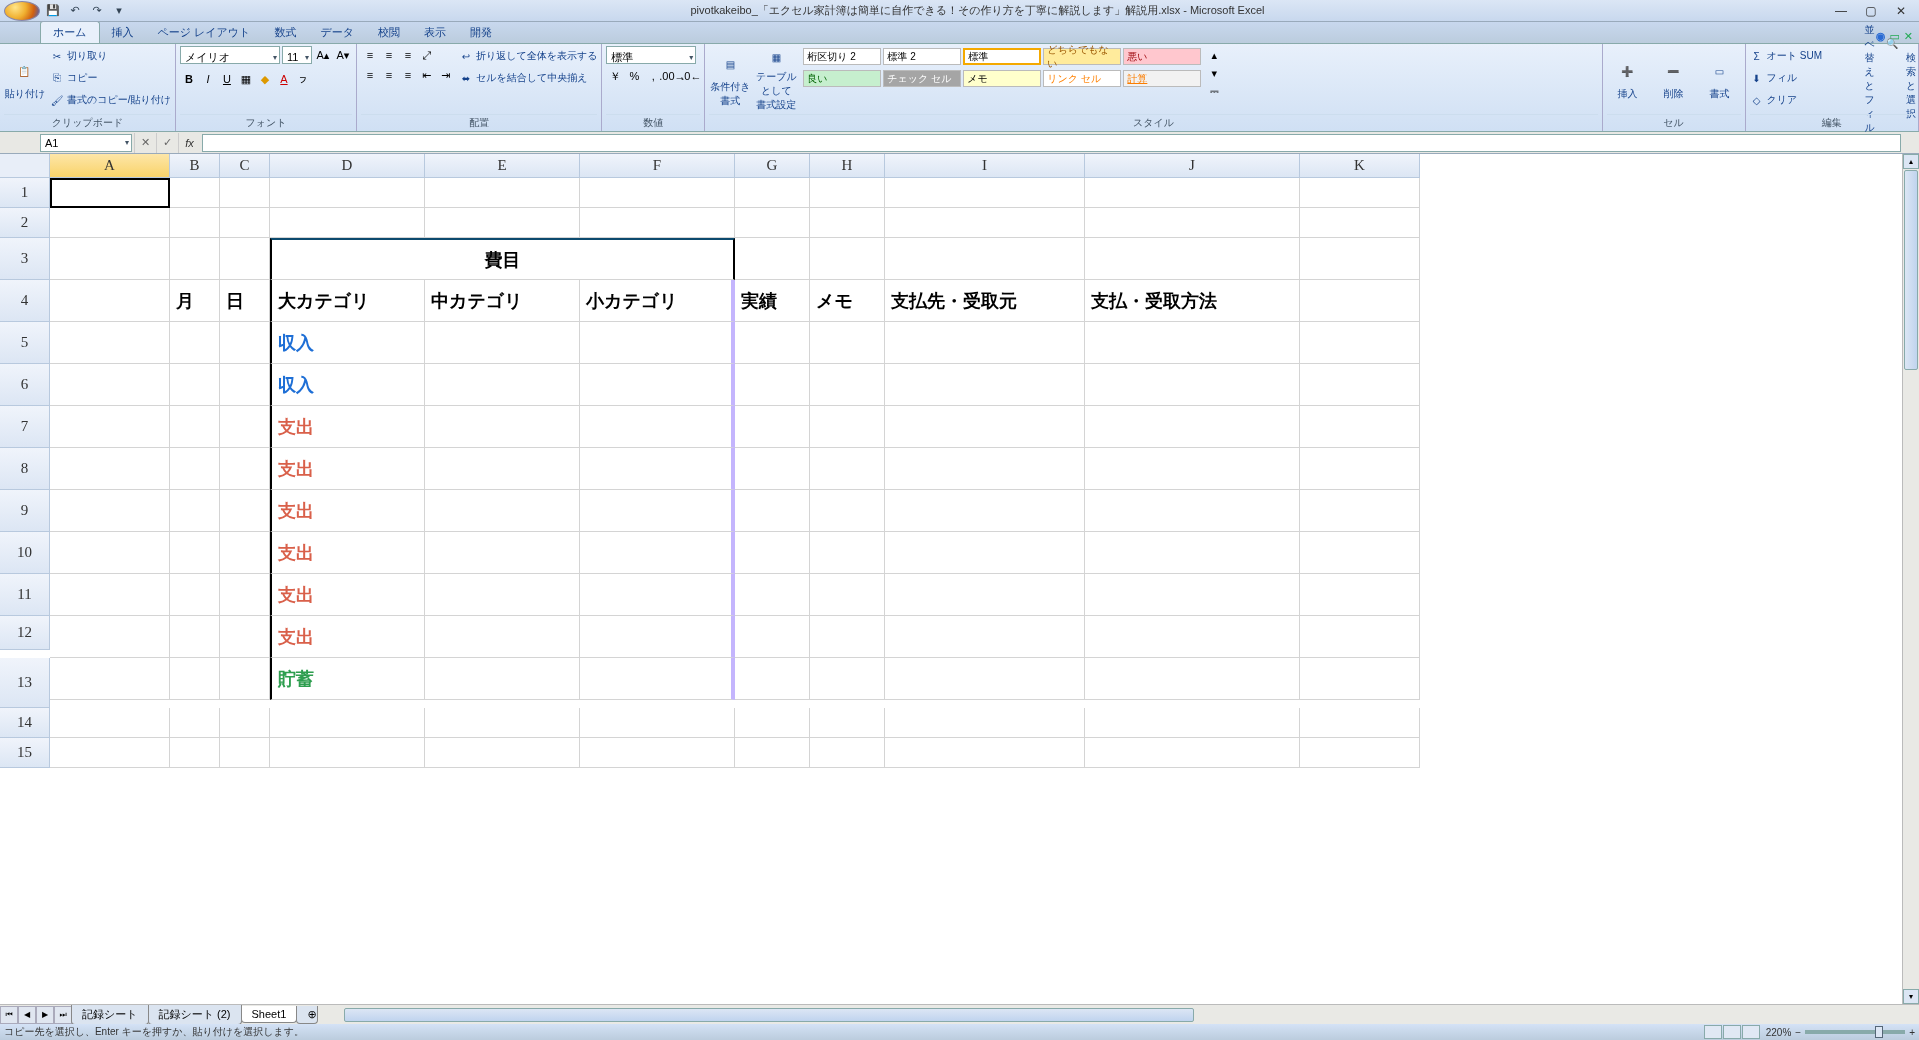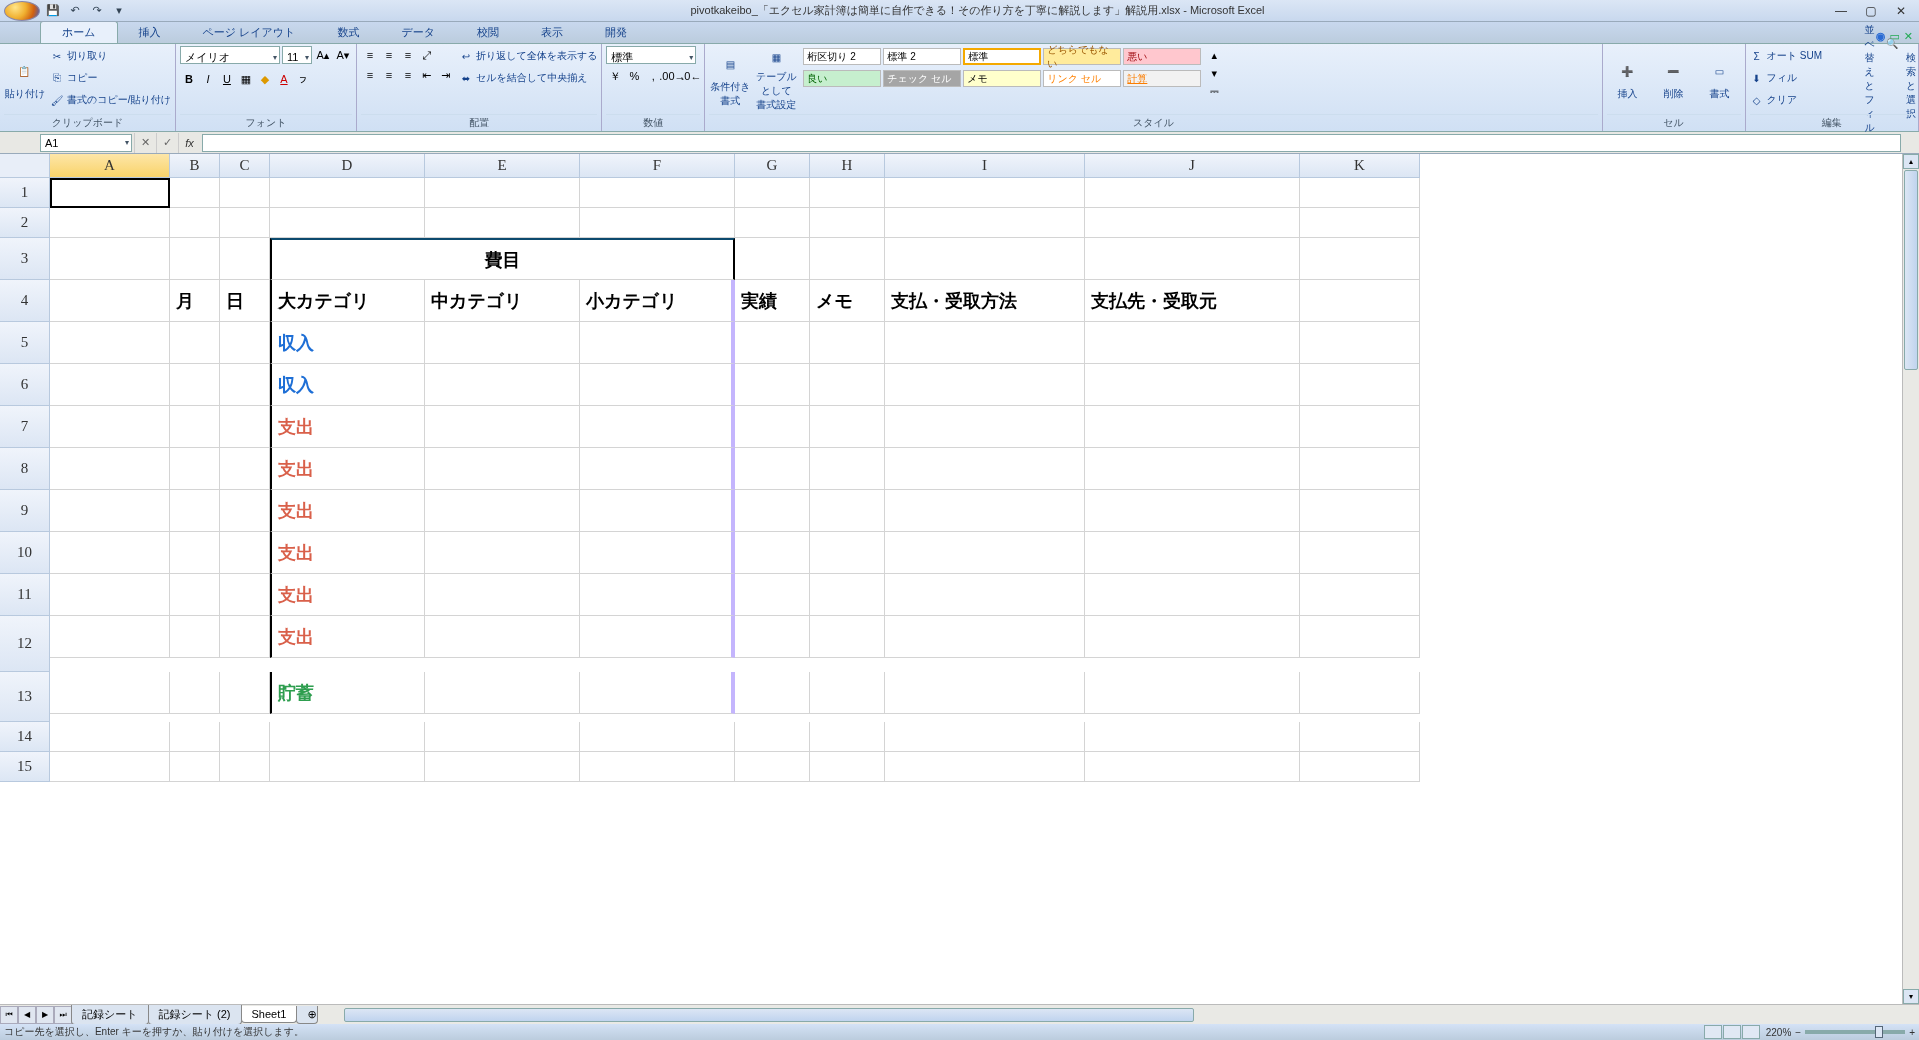--- a/index.html
+++ b/index.html
@@ -9,21 +9,21 @@
 .titlebar { height: 22px; background: linear-gradient(#dbe6f5, #c8d8ee); display: flex; align-items: center; padding: 0 4px; border-bottom: 1px solid #9ab; position: relative; }
 .office-btn { width: 36px; height: 20px; background: radial-gradient(circle at 30% 30%, #ffe58a, #f0b030 40%, #d06010 70%, #3a5fcd); border-radius: 50%; border: 1px solid #88a; margin-right: 4px; }
 .qat { display: flex; gap: 4px; align-items: center; }
 .qat-btn { width: 18px; height: 16px; display: flex; align-items: center; justify-content: center; color: #345; }
 .title-text { flex: 1; text-align: center; font-size: 11px; color: #333; }
 .win-controls { display: flex; gap: 2px; }
 .win-btn { width: 28px; height: 18px; display: flex; align-items: center; justify-content: center; color: #333; font-size: 12px; }
 
 
 .ribbon-tabs { height: 22px; background: linear-gradient(#c8d8ee, #bcd); display: flex; align-items: flex-end; padding-left: 40px; border-bottom: 1px solid #8aa; }
-.ribbon-tab { padding: 3px 21px; font-size: 11px; color: #15428b; cursor: pointer; }
+.ribbon-tab { padding: 3px 12px; font-size: 11px; color: #15428b; cursor: pointer; }
 .ribbon-tab.active { background: #e8f0fb; border: 1px solid #8aa; border-bottom: none; border-radius: 3px 3px 0 0; }
 .ribbon-right { margin-left: auto; display: flex; gap: 4px; padding-right: 6px; align-items: center; color: #2a5; }
 .ribbon-right .help { color: #2a6bd4; font-weight: bold; }
 
 
 .ribbon { height: 88px; background: linear-gradient(#e8f0fb, #d0e0f4); display: flex; border-bottom: 1px solid #8aa; }
 .ribbon-group { border-right: 1px solid #aac; padding: 2px 4px 0 4px; display: flex; flex-direction: column; justify-content: space-between; }
 .group-body { display: flex; gap: 4px; height: 70px; align-items: flex-start; }
 .group-label { font-size: 10px; color: #456; text-align: center; padding: 1px 0; border-top: 1px solid #cde; position: relative; }
 .big-btn { display: flex; flex-direction: column; align-items: center; justify-content: center; width: 42px; height: 66px; font-size: 10px; color: #15428b; }
@@ -388,22 +388,22 @@
       <div class="cell r3"></div>
       <div class="rowhdr" style="height:42px">4</div>
       <div class="cell r4 header-row"></div>
       <div class="cell r4 header-row">月</div>
       <div class="cell r4 header-row">日</div>
       <div class="cell r4 header-row border-left-thick">大カテゴリ</div>
       <div class="cell r4 header-row">中カテゴリ</div>
       <div class="cell r4 header-row border-right-thick">小カテゴリ</div>
       <div class="cell r4 header-row">実績</div>
       <div class="cell r4 header-row">メモ</div>
+      <div class="cell r4 header-row">支払先・受取元</div>
       <div class="cell r4 header-row">支払・受取方法</div>
-      <div class="cell r4 header-row">支払先・受取元</div>
       <div class="cell r4 header-row"></div>
       <div class="rowhdr" style="height:42px">5</div>
       <div class="cell r5"></div>
       <div class="cell r5"></div>
       <div class="cell r5"></div>
       <div class="cell r5 blue border-left-thick">収入</div>
       <div class="cell r5"></div>
       <div class="cell r5 border-right-thick"></div>
       <div class="cell r5"></div>
       <div class="cell r5"></div>
@@ -475,21 +475,21 @@
       <div class="cell r11"></div>
       <div class="cell r11"></div>
       <div class="cell r11 red border-left-thick">支出</div>
       <div class="cell r11"></div>
       <div class="cell r11 border-right-thick"></div>
       <div class="cell r11"></div>
       <div class="cell r11"></div>
       <div class="cell r11"></div>
       <div class="cell r11"></div>
       <div class="cell r11"></div>
-      <div class="rowhdr" style="height:56px">12</div>
+      <div class="rowhdr" style="height:34px">12</div>
       <div class="cell r12"></div>
       <div class="cell r12"></div>
       <div class="cell r12"></div>
       <div class="cell r12 red border-left-thick">支出</div>
       <div class="cell r12"></div>
       <div class="cell r12 border-right-thick"></div>
       <div class="cell r12"></div>
       <div class="cell r12"></div>
       <div class="cell r12"></div>
       <div class="cell r12"></div>

